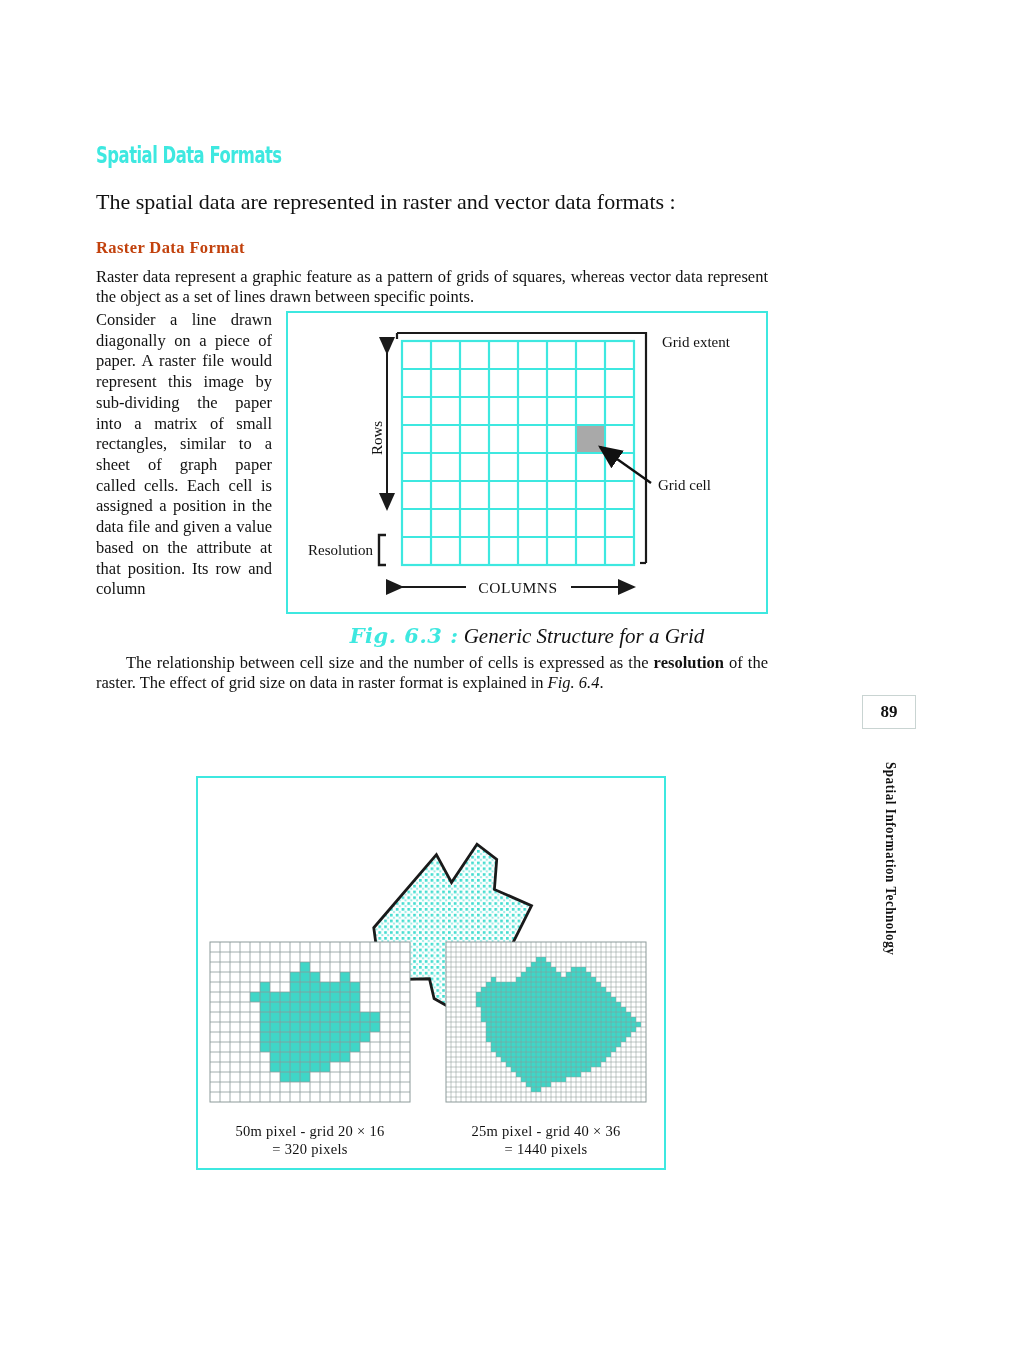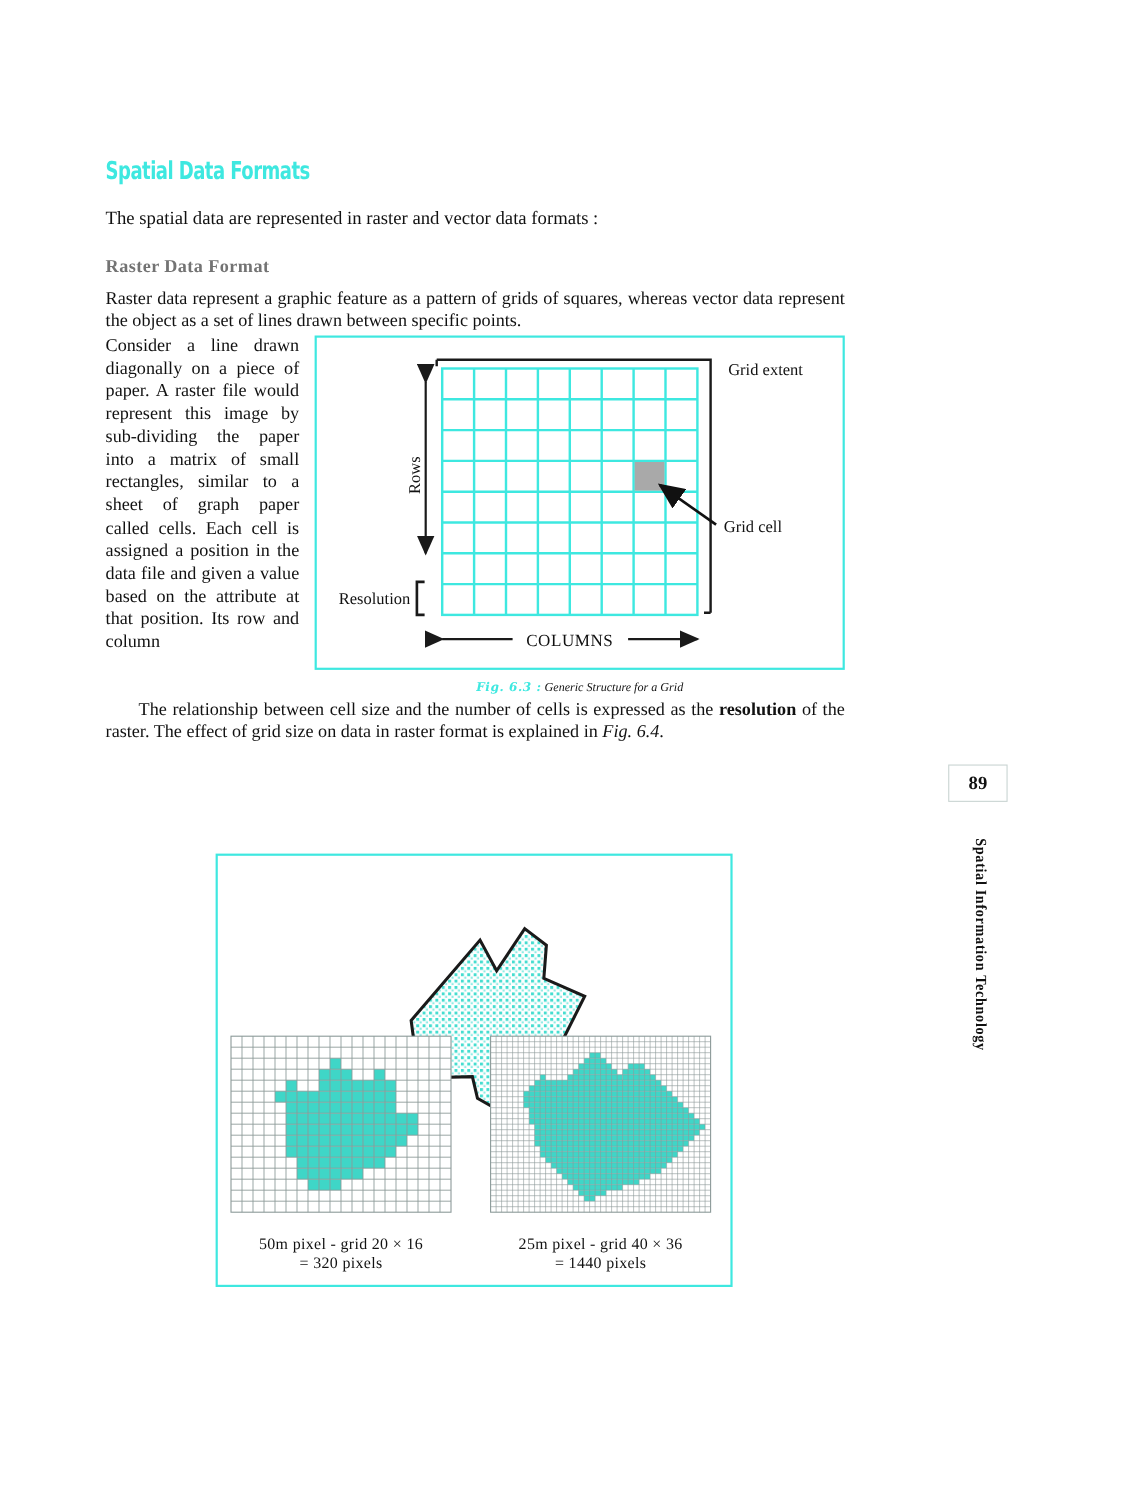--- a/index.html
+++ b/index.html
@@ -29,30 +29,30 @@
     font-weight: bold;
     font-size: 20px;
     letter-spacing: -0.6px;
     color: #3ee8e0;
     margin: 0 0 22px 0;
     transform: scaleX(0.82) scaleY(1.12);
     transform-origin: left center;
   }
 
   .lead-para {
-    font-size: 17px;
+    font-size: 22px;
     line-height: 1.22;
     margin: 0 0 22px 0;
   }
 
   .sub-head {
     font-family: "Liberation Serif", serif;
     font-weight: bold;
     font-size: 16.5px;
-    color: #737373;
+    color: #c2410c;
     letter-spacing: 0.4px;
     margin: 0 0 9px 0;
   }
 
   .body-para {
     font-size: 16.5px;
     line-height: 1.22;
     margin: 0;
     text-align: justify;
   }
@@ -89,21 +89,21 @@
   .ital { font-style: italic; }
 
   
   .fig-frame {
     border: 2px solid #3ee8e0;
     background: #ffffff;
     box-sizing: border-box;
   }
   .fig-caption {
     text-align: center;
-    font-size: 11px;
+    font-size: 21px;
     font-style: italic;
     margin-top: 9px;
     font-family: "Liberation Serif", serif;
   }
   .fig-caption .fignum {
     color: #3ee8e0;
     font-weight: bold;
     font-style: italic;
     font-family: "DejaVu Serif", serif;
     letter-spacing: 0.5px;

